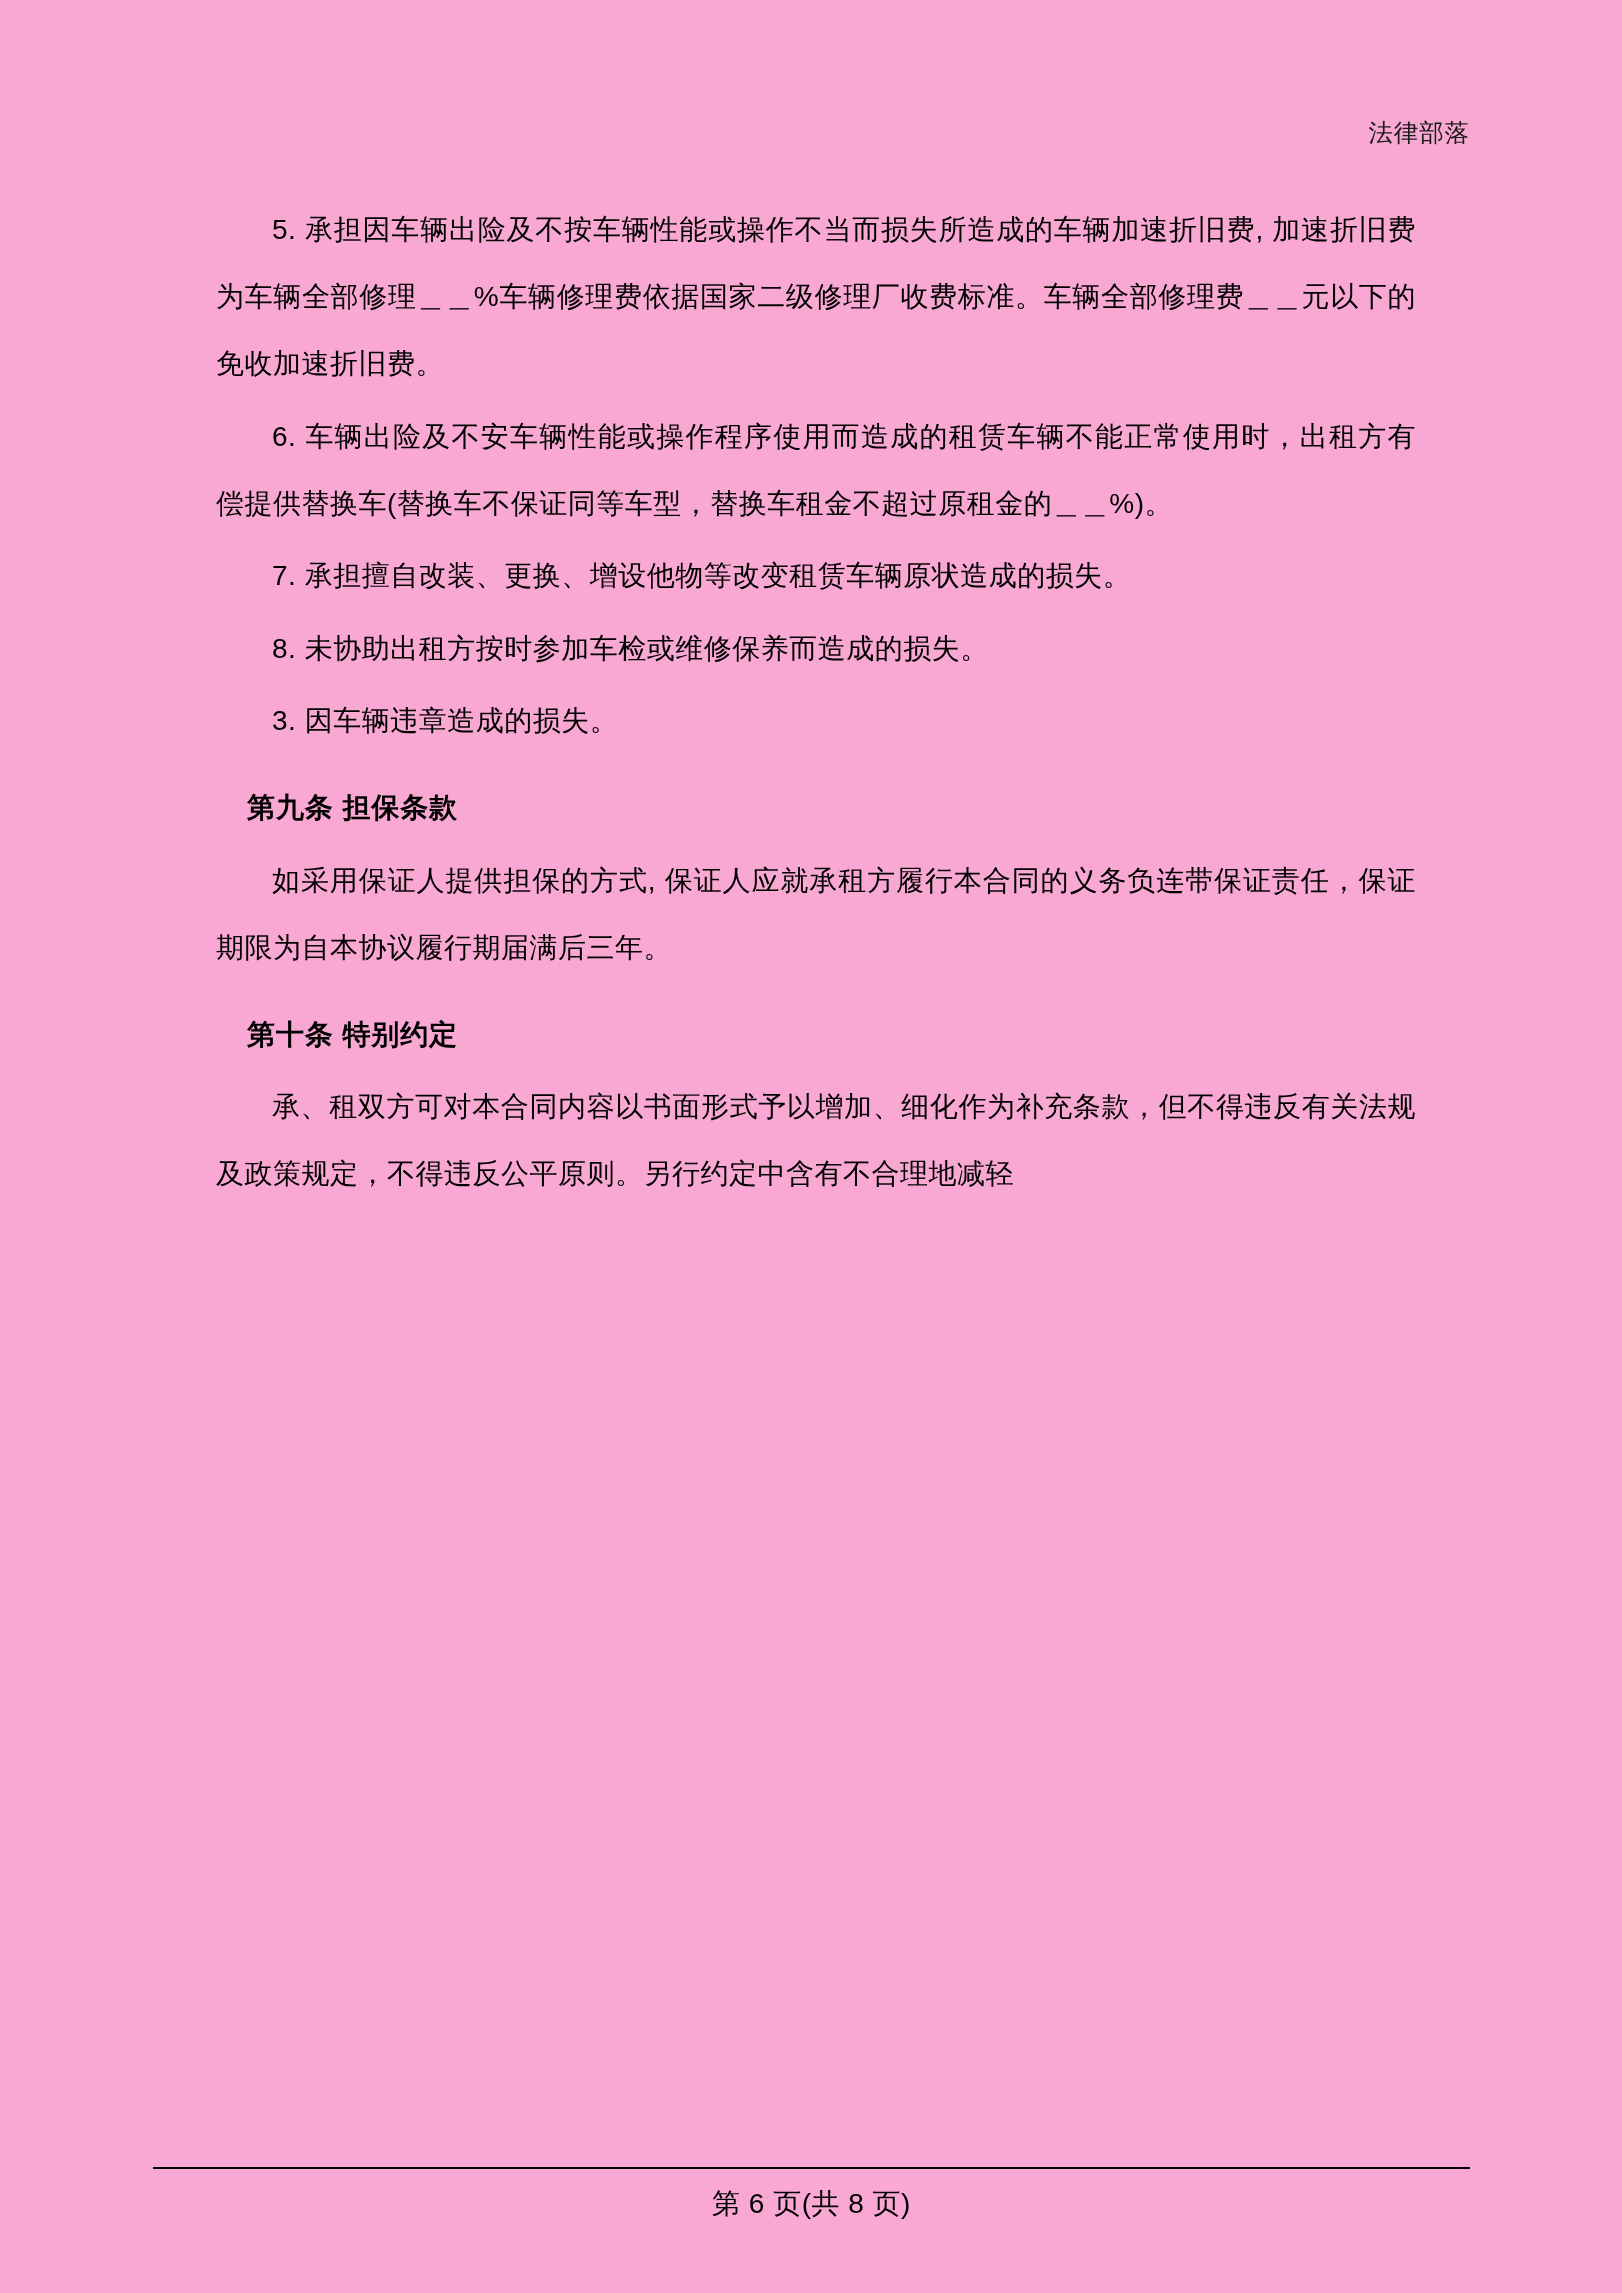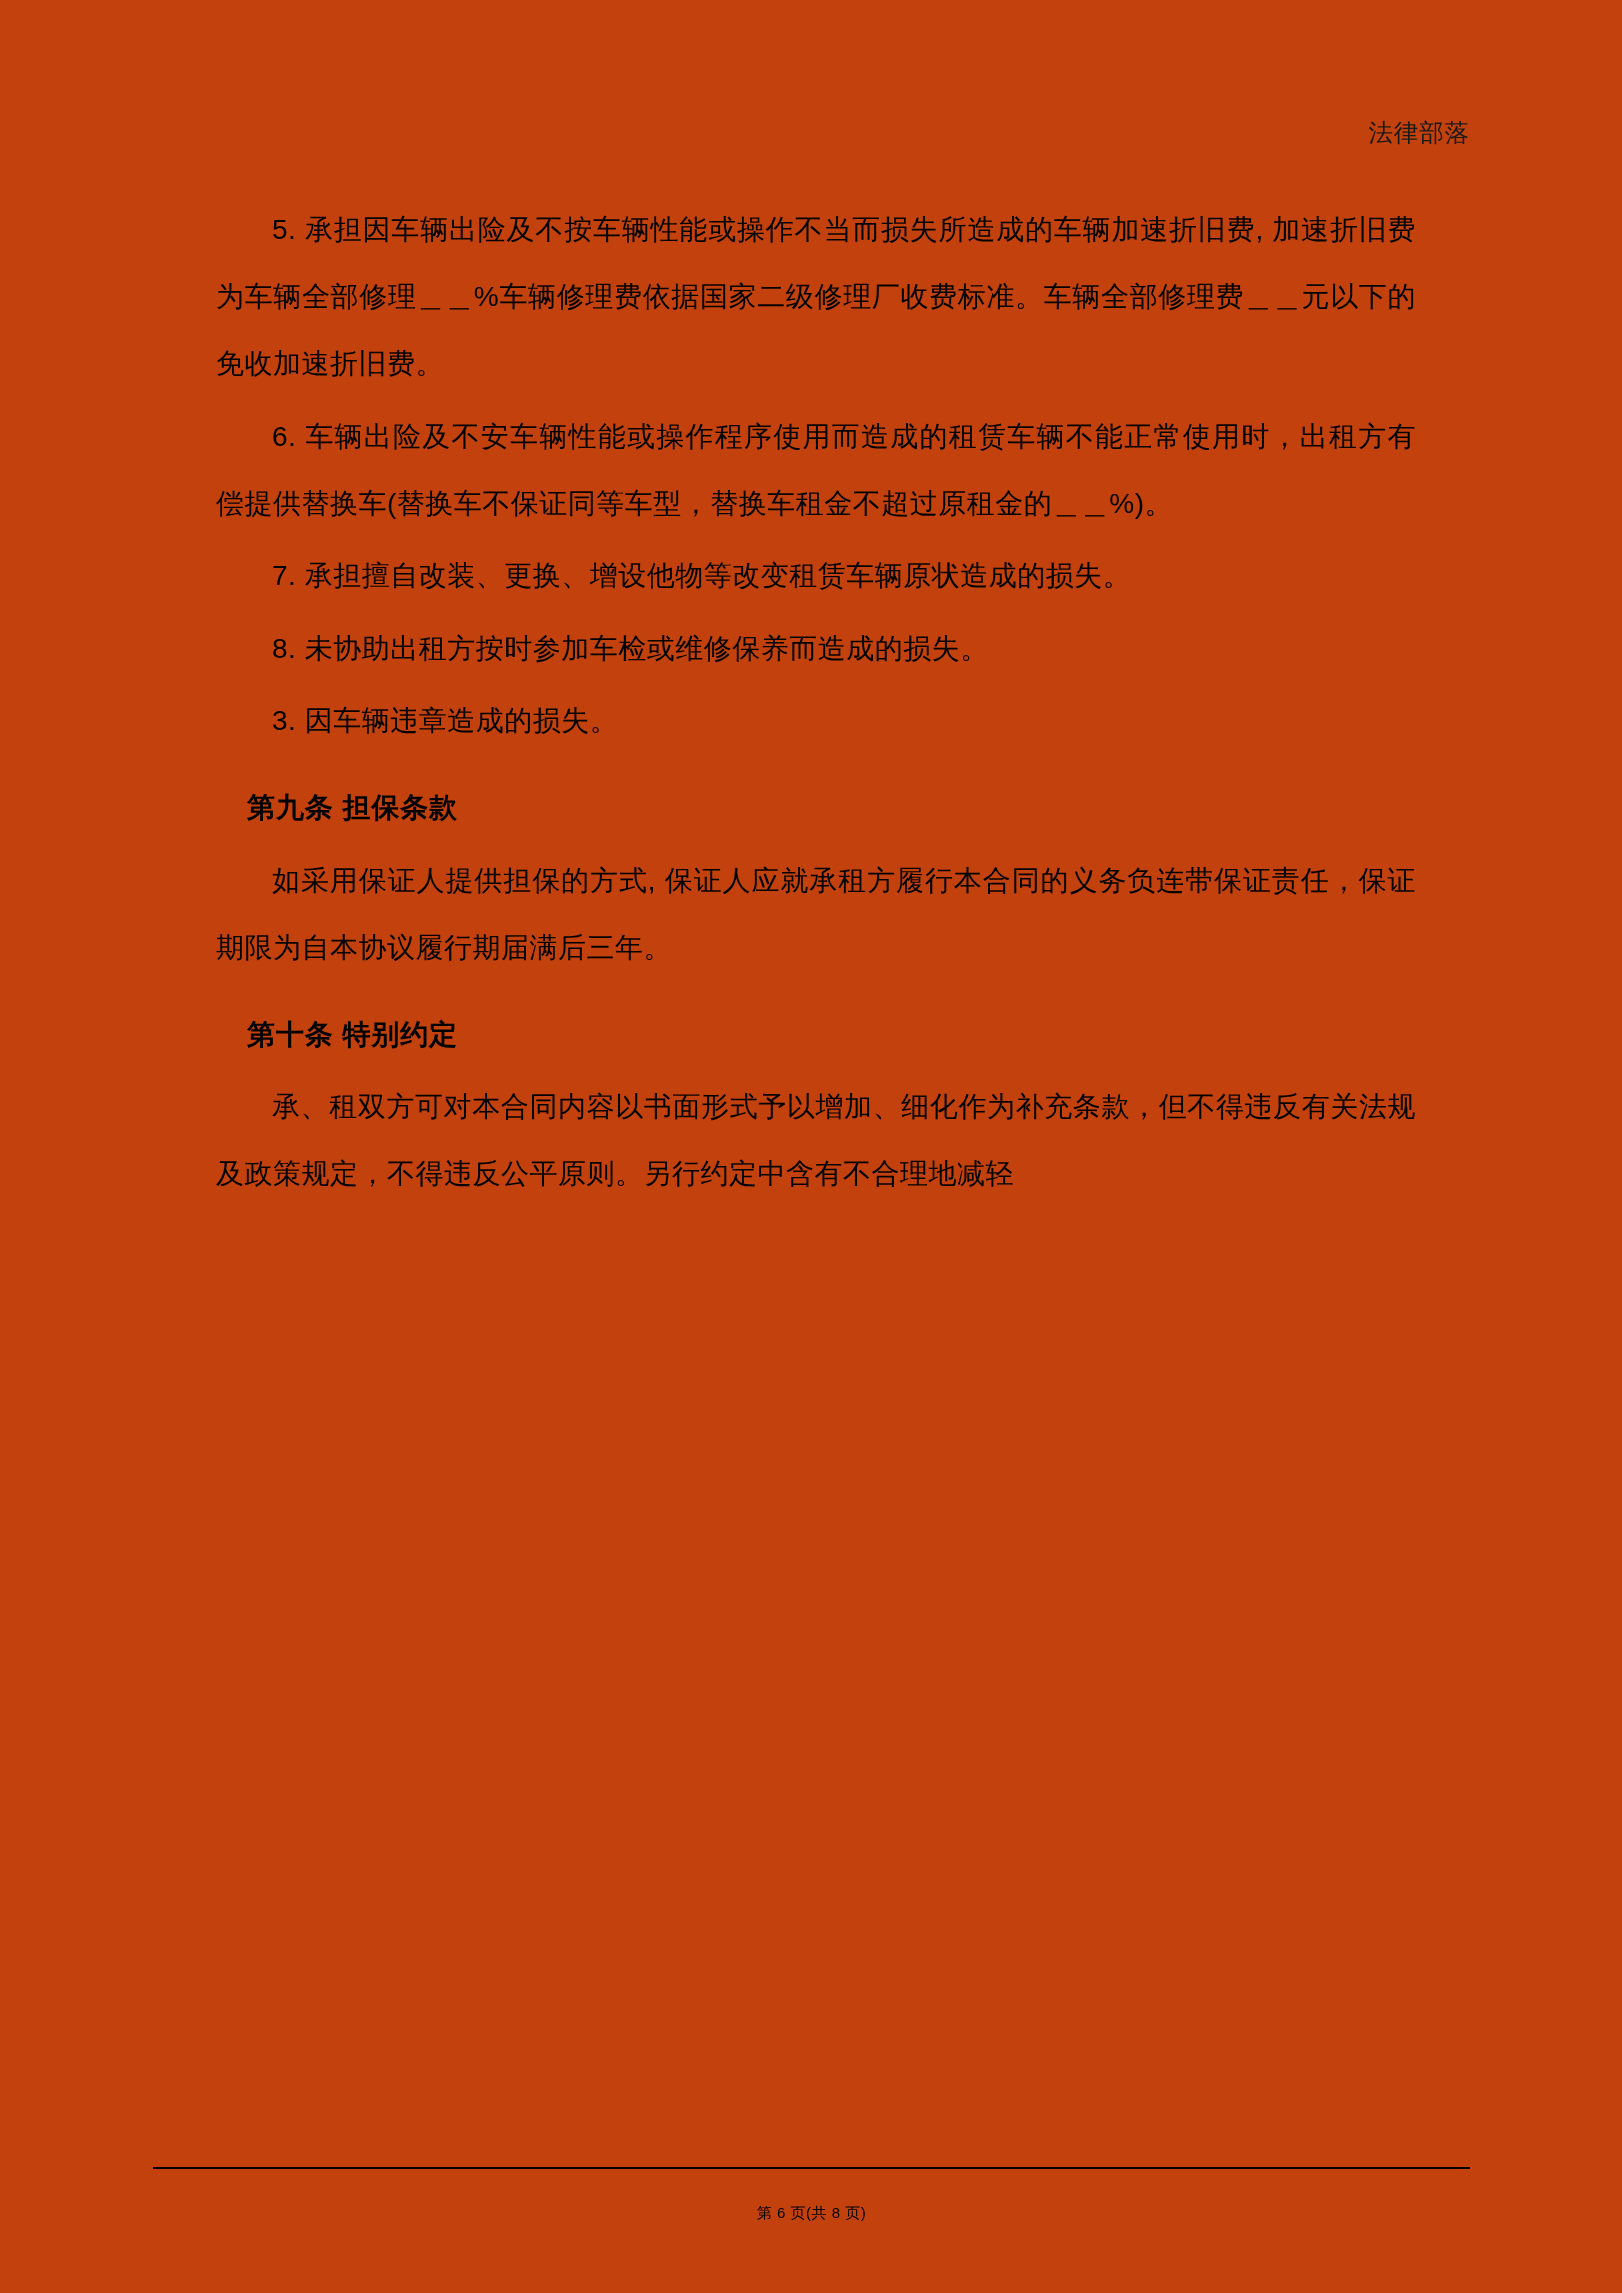--- a/index.html
+++ b/index.html
@@ -8,21 +8,21 @@
     background: #ffffff;
   }
   body {
     font-family: "Liberation Sans", sans-serif;
     color: #000000;
   }
   .page {
     position: relative;
     width: 1623px;
     height: 2294px;
-    background: #c2410c;
+    background: #f9a8d4;
     box-sizing: border-box;
     overflow: hidden;
   }
   .header {
     position: absolute;
     top: 116px;
     right: 153px;
     font-size: 24.5px;
     letter-spacing: 0.9px;
     color: #1a1a1a;
@@ -67,21 +67,21 @@
     bottom: 125px;
     height: 1.8px;
     background: #000000;
   }
   .footer-text {
     position: absolute;
     left: 0;
     right: 0;
     bottom: 71px;
     text-align: center;
-    font-size: 15px;
+    font-size: 28px;
     color: #000000;
     letter-spacing: 0.5px;
   }
 </style>
 </head>
 <body>
 
 <div class="page">
 
   <div class="header">法律部落</div>

